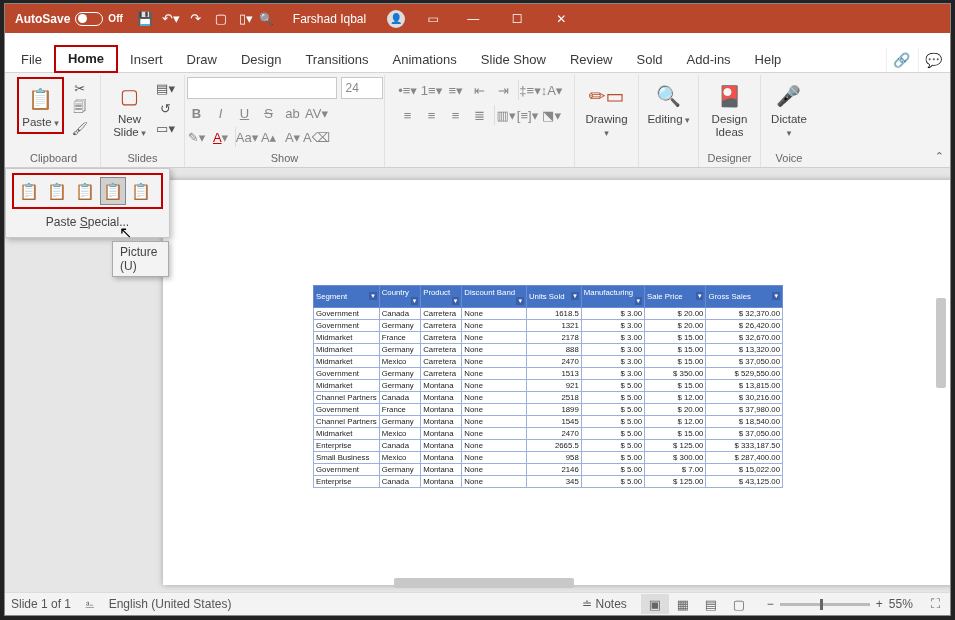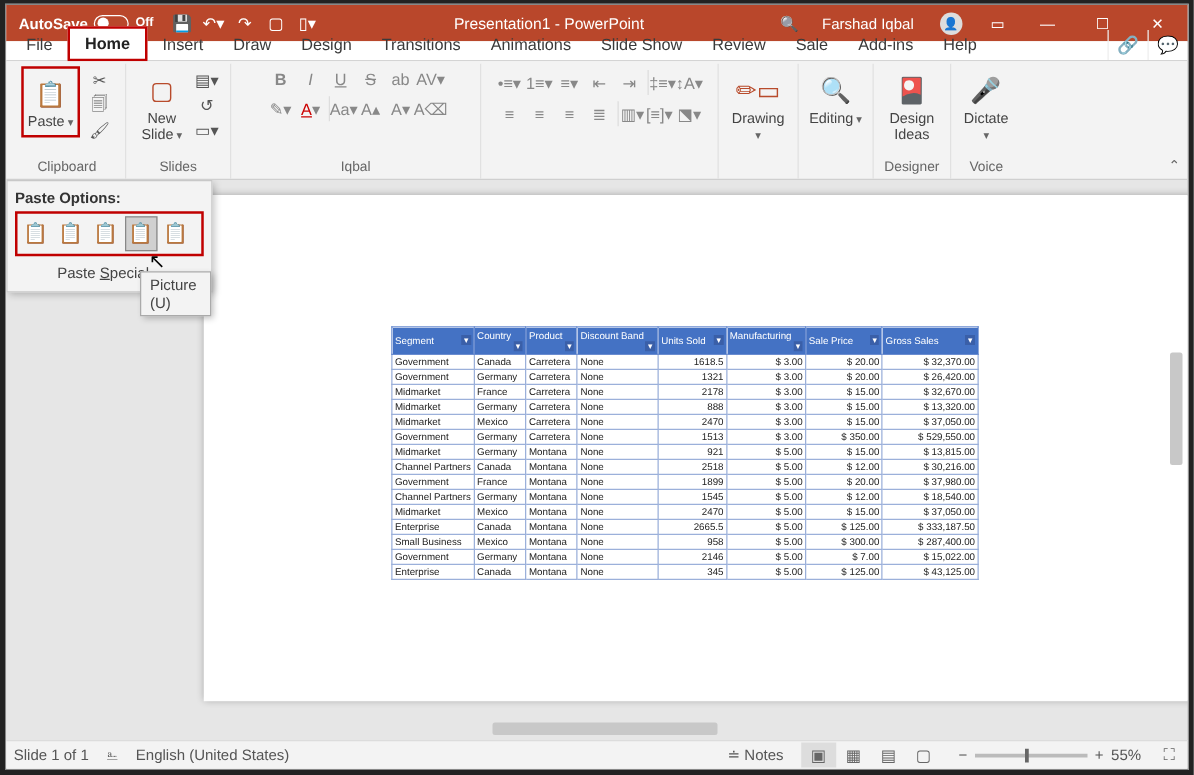--- a/index.html
+++ b/index.html
@@ -12,21 +12,21 @@
   .qat { display:flex; align-items:center; gap:3px; padding-left:8px;}
   .qat span{ width:22px;height:22px;display:inline-flex;align-items:center;justify-content:center;color:#fff;font-size:13px;}
   .titlecenter { flex: 1; text-align: center;  font-size: 12.5px; }
   .titleright { display:flex; align-items:center; gap:6px; padding-right:2px;}
   .searchico { width:20px; text-align:center;}
   .user { display:flex; align-items:center; gap:21px; padding: 0 10px;}
   .avatar { width:18px;height:18px;border-radius:50%;background:#ddd;color:#555;font-size:10px;display:flex;align-items:center;justify-content:center;}
   .winbtns { display:flex;}
   .winbtns span { width:44px; height:29px; display:inline-flex;align-items:center;justify-content:center; font-size:12px;}
 
-  .tabs { height: 16px; background:#fff; display:flex; align-items:flex-end; padding-left:4px; border-bottom: 1px solid #d4d4d4; font-size:13px; color:#3a3a3a;}
+  .tabs { height: 40px; background:#fff; display:flex; align-items:flex-end; padding-left:4px; border-bottom: 1px solid #d4d4d4; font-size:13px; color:#3a3a3a;}
   .tabs .tab { padding: 4px 12px 5px; cursor:pointer; }
   .tabs .tab.active { font-weight:600; border:2px solid #c00000; border-bottom:2px solid #c00000; background:#fff; position:relative; top:1px; color:#222;}
   .tabs .spacer { flex:1; }
   .tabs .righticons { display:flex; gap:0; }
   .tabs .righticons span{ width:32px; height:24px; display:inline-flex; align-items:center; justify-content:center; color:#b84b2b; font-size:14px; border-left:1px solid #eee;}
 
   .ribbon { min-height: 95px; background:#f3f3f3; border-bottom:1px solid #cfcfcf; display:flex; padding:2px 2px 0 2px; gap:0; position:relative;}
   .group { border-right:1px solid #e1e1e1; padding:2px 6px 0 6px; display:flex; flex-direction:column; align-items:center; justify-content:space-between;}
   .group .gtitle { font-size: 11px; color:#666; padding:2px 0 3px; text-align:center; width:100%;}
   .group .body { display:flex; gap:6px; align-items:flex-start; flex:1;}
@@ -95,21 +95,20 @@
       <span class="toggle"></span>
       <span class="tt" style="font-size:10px;text-align:right;">Off</span>
     </div>
     <div class="qat">
       <span>💾</span>
       <span>↶▾</span>
       <span>↷</span>
       <span>▢</span>
       <span>▯▾</span>
     </div>
-    <div class="titlecenter">Presentation1 - PowerPoint</div>
     <div class="titleright">
       <span class="searchico">🔍</span>
       <div class="user">
         <span>Farshad Iqbal</span>
         <span class="avatar">👤</span>
       </div>
       <span style="width:24px;text-align:center;">▭</span>
       <div class="winbtns">
         <span>—</span>
         <span>☐</span>
@@ -121,21 +120,21 @@
   <div class="tabs">
     <div class="tab">File</div>
     <div class="tab active">Home</div>
     <div class="tab">Insert</div>
     <div class="tab">Draw</div>
     <div class="tab">Design</div>
     <div class="tab">Transitions</div>
     <div class="tab">Animations</div>
     <div class="tab">Slide Show</div>
     <div class="tab">Review</div>
-    <div class="tab">Sale</div>
+    <div class="tab">Sold</div>
     <div class="tab">Add-ins</div>
     <div class="tab">Help</div>
     <div class="spacer"></div>
     <div class="righticons">
       <span>🔗</span>
       <span>💬</span>
     </div>
   </div>
 
   <div class="ribbon">
@@ -167,20 +166,26 @@
           <span>▤▾</span>
           <span>↺</span>
           <span>▭▾</span>
         </div>
       </div>
       <div class="gtitle">Slides</div>
     </div>
 
     <div class="group fontgroup" style="width:200px;">
       <div class="body">
+        <div class="row">
+          <div class="combo"></div>
+          <div class="combo sm" placeholder="24">
+              <span>24</span>
+            </div>
+        </div>
         <div class="row">
           <span class="b">
               <b>B</b>
             </span>
           <span class="b">
               <i>I</i>
             </span>
           <span class="b">
               <u>U</u>
             </span>
@@ -192,21 +197,21 @@
         </div>
         <div class="row">
           <span class="b">✎▾</span>
           <span class="b"><u style="color:#c00;">A</u>▾</span>
           <span class="b sep">Aa▾</span>
           <span class="b">A▴</span>
           <span class="b">A▾</span>
           <span class="b">A⌫</span>
         </div>
       </div>
-      <div class="gtitle">Iqbal</div>
+      <div class="gtitle">Show</div>
     </div>
 
     <div class="group paragroup" style="width:190px;">
       <div class="body">
         <div class="row">
           <span class="b">•≡▾</span>
           <span class="b">1≡▾</span>
           <span class="b">≡▾</span>
           <span class="b">⇤</span>
           <span class="b">⇥</span>
@@ -264,21 +269,20 @@
         </div>
       </div>
       <div class="gtitle">Voice</div>
     </div>
 
     <span class="edge-collapse">⌃</span>
   </div>
 
   <div class="workarea">
     <div class="paste-popup">
-      <div class="ptitle">Paste Options:</div>
       <div class="optsrow">
         <div class="po">📋</div>
         <div class="po">📋</div>
         <div class="po">📋</div>
         <div class="po hl">📋</div>
         <div class="po">📋</div>
       </div>
       <div class="ps">
         <span>Paste </span><u>S</u><span id="ps-rest">pecial...</span>
       </div>

